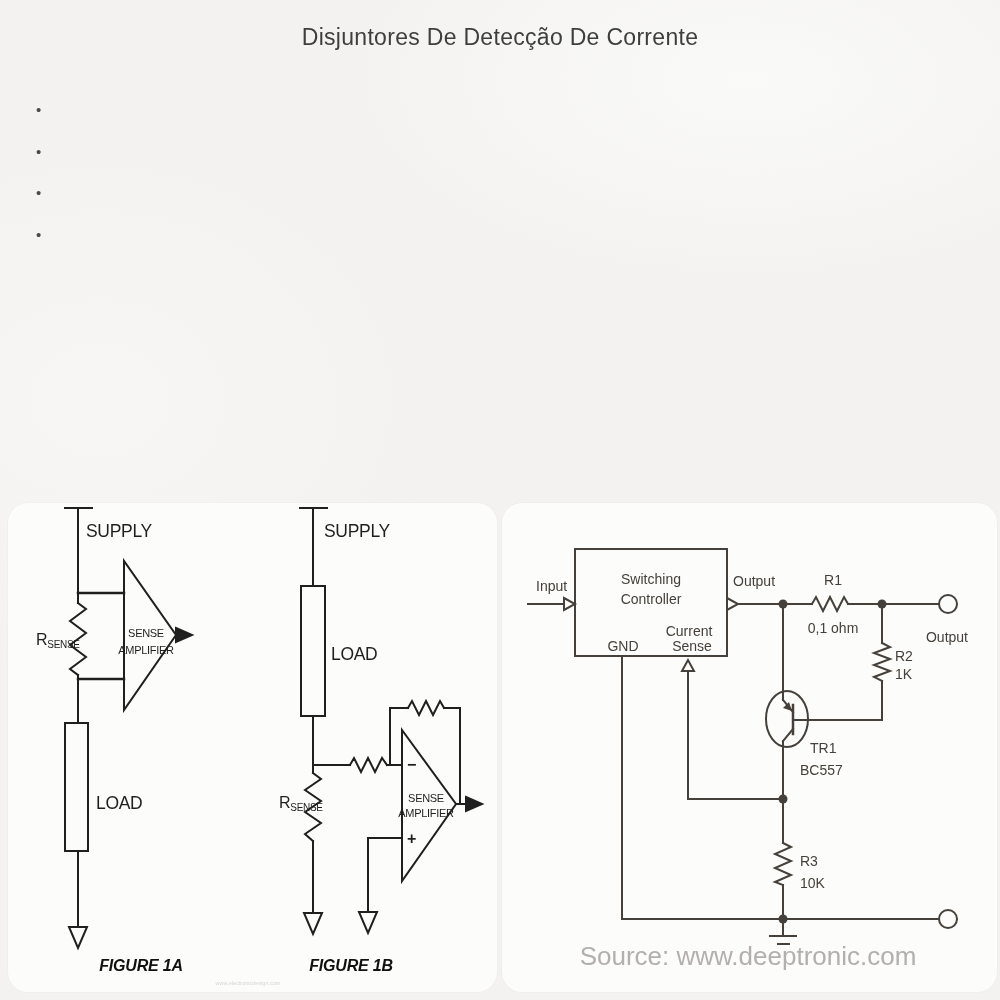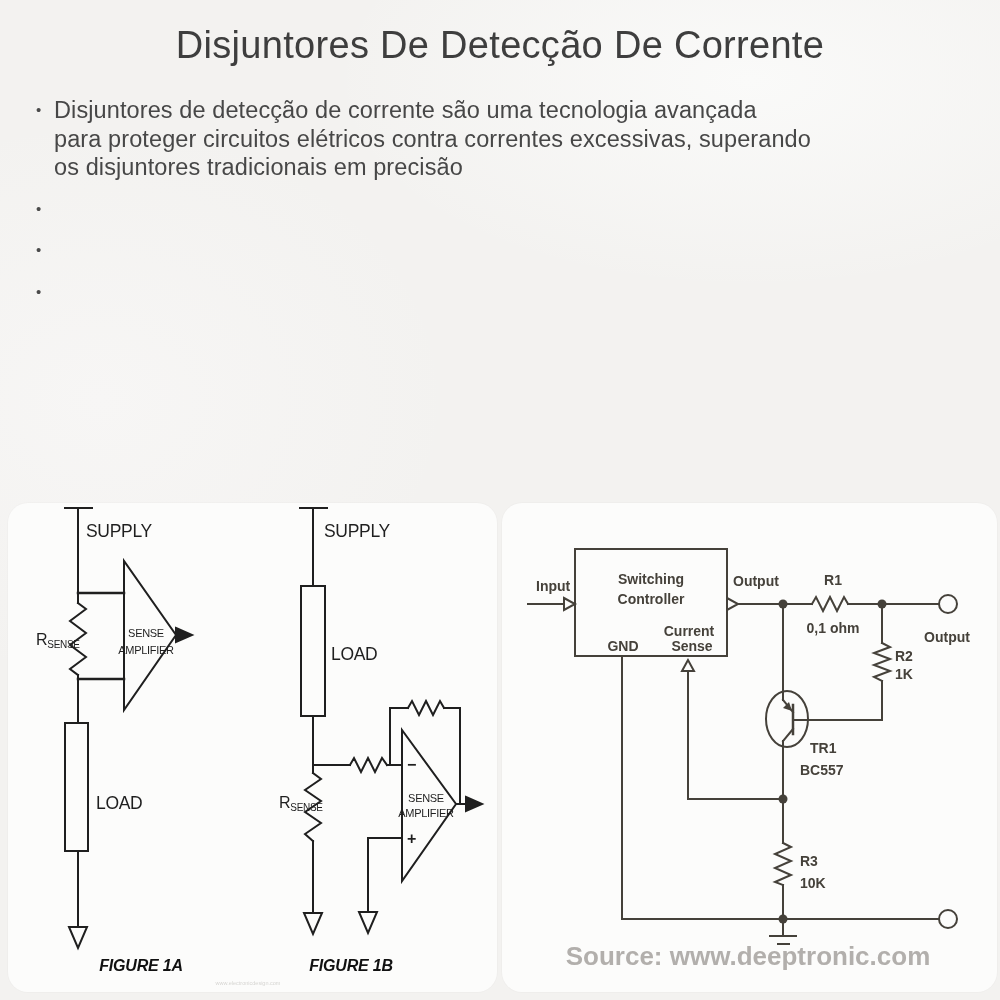--- a/index.html
+++ b/index.html
@@ -10,41 +10,41 @@
   }
   .page{
     position:absolute;inset:0;
     background:
       radial-gradient(600px 300px at 75% 8%, #fafaf9 0%, rgba(250,250,249,0) 70%),
       radial-gradient(500px 400px at 10% 40%, #f7f6f5 0%, rgba(247,246,245,0) 70%),
       #f3f2f0;
   }
   .title{
     position:absolute;top:24px;left:0;width:1000px;
-    text-align:center;font-size:38px;font-weight:500;color:#3e3e3e;
+    text-align:center;font-size:23px;font-weight:500;color:#3e3e3e;
     letter-spacing:.3px;
   }
   .bullets{
     position:absolute;top:96px;left:36px;width:930px;
     display:flex;flex-direction:column;gap:13px;
   }
   .bullet{display:flex;align-items:flex-start;}
   .bullet .dot{
     flex:0 0 auto;width:18px;font-size:15px;line-height:28.5px;color:#4a4a4a;
   }
   .bullet .txt{
     white-space:pre-line;font-size:23.5px;line-height:28.5px;color:#474747;
     letter-spacing:.1px;
   }
   .panel{
     position:absolute;top:503px;height:489px;background:#fcfcfb;
     border-radius:20px;box-shadow:0 0 0 1px rgba(0,0,0,0.015);
   }
   .panel.left{left:8px;width:489px;}
-  .panel.right{left:502px;width:495px;font-weight:bold;}
+  .panel.right{left:502px;width:495px;}
   .panel svg{position:absolute;inset:0;display:block;}
   
   text{font-family:"Liberation Sans",sans-serif;}
   .lbl-a{fill:#1f1f1f;font-size:17.5px;letter-spacing:-0.3px;}
   .lbl-a-small{fill:#1f1f1f;font-size:11px;letter-spacing:-0.3px;}
   .caption{fill:#111111;font-size:16px;font-weight:bold;font-style:italic;letter-spacing:-0.2px;}
   .lbl-b{fill:#45413a;font-size:14px;}
   .sign{fill:#1f1f1f;font-size:16px;font-weight:bold;}
   .muted{fill:#b2afac;font-size:26px;}
   .wm{fill:#d6d5d2;font-size:5.5px;}
@@ -52,23 +52,20 @@
 </head>
 <body>
 
 <div class="page">
 
   <div class="title">Disjuntores De Detecção De Corrente</div>
 
   <div class="bullets">
     <div class="bullet">
       <span class="dot">•</span>
-      <span class="txt">Disjuntores de detecção de corrente são uma tecnologia avançada
-para proteger circuitos elétricos contra correntes excessivas, superando
-os disjuntores tradicionais em precisão</span>
     </div>
     <div class="bullet">
       <span class="dot">•</span>
     </div>
     <div class="bullet">
       <span class="dot">•</span>
     </div>
     <div class="bullet">
       <span class="dot">•</span>
     </div>

